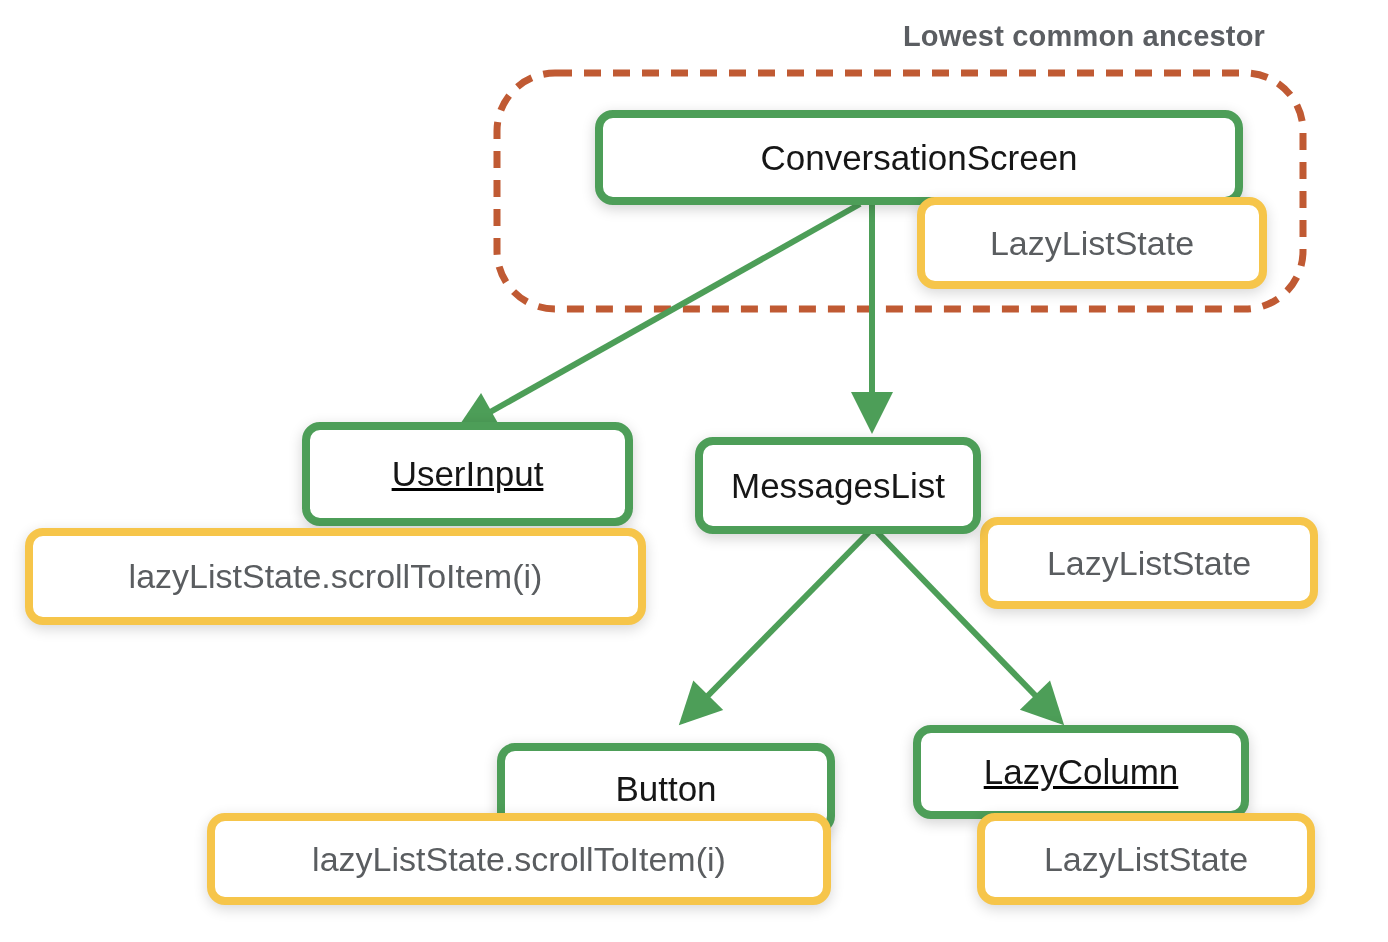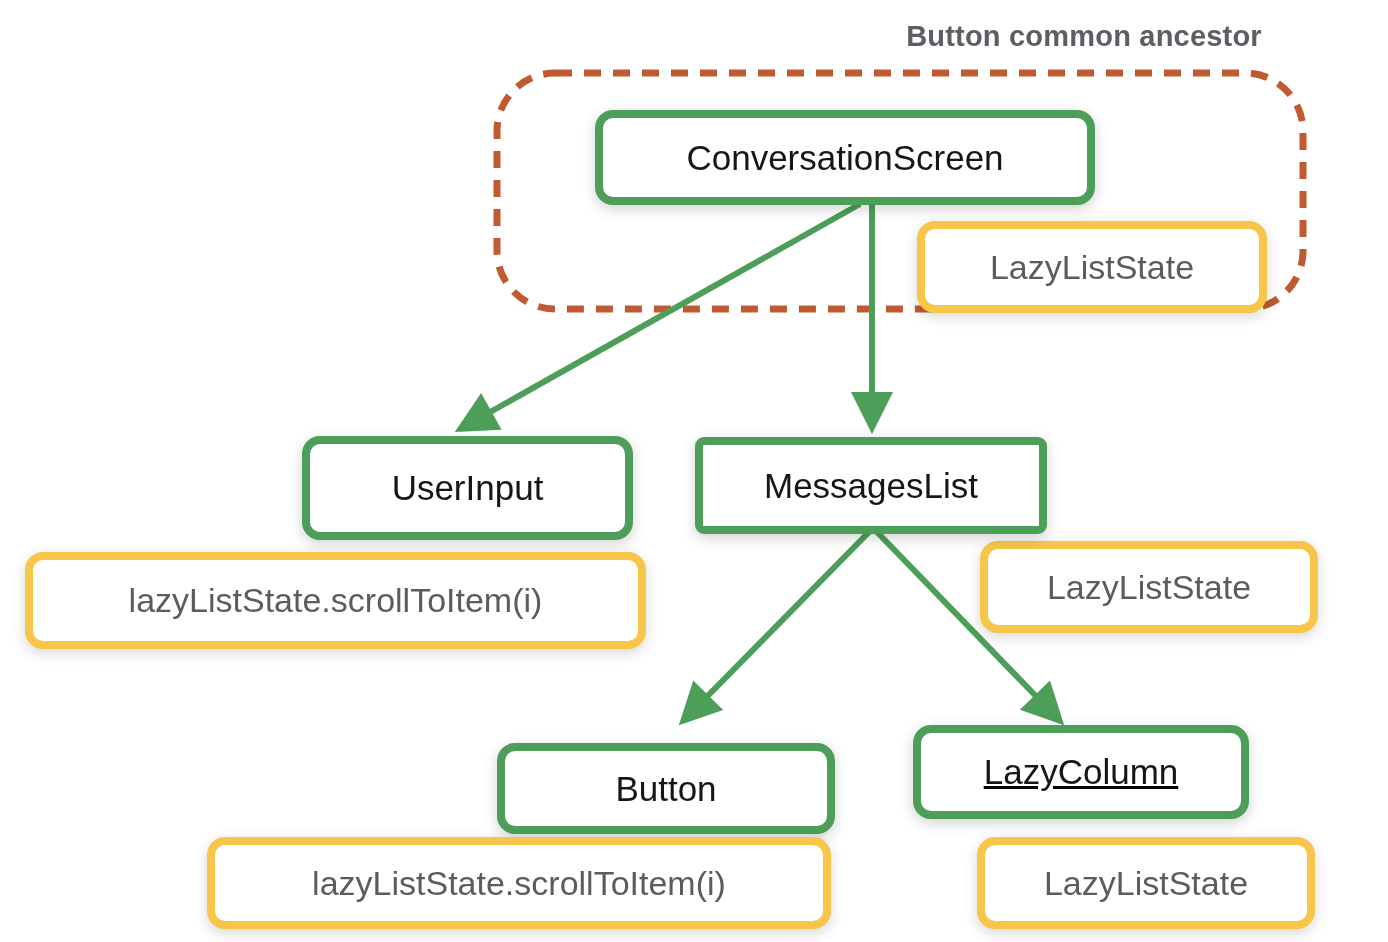--- a/index.html
+++ b/index.html
@@ -56,38 +56,37 @@
     position: absolute;
     background: #ffffff;
     border: 8px solid #f6c54a;
     border-radius: 18px;
     box-shadow: 0 4px 14px rgba(0,0,0,0.16);
     display: flex;
     align-items: center;
     justify-content: center;
     box-sizing: border-box;
     z-index: 3;
-    margin-top: 24px;
   }
   .state-box .label {
     font-size: 34px;
     color: #5a5d60;
     white-space: nowrap;
   }
   
   .node.above-state { z-index: 4; }
 
   
-  #node-conversation-screen { left: 595px; top: 110px; width: 500px; height: 95px; }
+  #node-conversation-screen { left: 595px; top: 110px; width: 648px; height: 95px; }
   #state-conversation       { left: 917px; top: 197px; width: 350px; height: 92px; }
 
-  #node-user-input          { left: 302px; top: 436px; width: 331px; height: 104px; }
+  #node-user-input          { left: 302px; top: 422px; width: 331px; height: 104px; text-decoration: underline; }
   #call-user-input          { left: 25px;  top: 528px; width: 621px; height: 97px; }
 
-  #node-messages-list       { left: 695px; top: 437px; width: 352px; height: 97px; border-radius: 9px; }
+  #node-messages-list       { left: 695px; top: 437px; width: 286px; height: 97px; }
   #state-messages-list      { left: 980px; top: 517px; width: 338px; height: 92px; }
 
   #node-button              { left: 497px; top: 727px; width: 338px; height: 91px; margin-top: 16px; }
   #call-button              { left: 207px; top: 813px; width: 624px; height: 92px; }
 
   #node-lazy-column         { left: 913px; top: 725px; width: 336px; height: 94px; text-decoration: underline; }
   #state-lazy-column        { left: 977px; top: 813px; width: 338px; height: 92px; }
 </style>
 </head>
 <body>
@@ -102,21 +101,21 @@
     </defs>
 
     <rect x="497" y="73" width="806" height="236" rx="58" ry="58" fill="none" stroke="#c05a33" stroke-width="7" stroke-dasharray="17 12" stroke-linecap="butt"></rect>
 
     <line x1="860" y1="204" x2="460" y2="429" stroke="#4d9e58" stroke-width="6" marker-end="url(#arrowhead)"></line>
     <line x1="872" y1="204" x2="872" y2="428" stroke="#4d9e58" stroke-width="6" marker-end="url(#arrowhead)"></line>
     <line x1="869" y1="532" x2="683" y2="721" stroke="#4d9e58" stroke-width="6" marker-end="url(#arrowhead)"></line>
     <line x1="877" y1="532" x2="1060" y2="721" stroke="#4d9e58" stroke-width="6" marker-end="url(#arrowhead)"></line>
   </svg>
 
-  <div class="diagram-title">Button common ancestor</div>
+  <div class="diagram-title">Lowest common ancestor</div>
 
   <div class="node" id="node-conversation-screen">
     <span class="label">ConversationScreen</span>
   </div>
   <div class="state-box" id="state-conversation">
     <span class="label">LazyListState</span>
   </div>
 
   <div class="node" id="node-user-input">
     <span class="label">UserInput</span>

